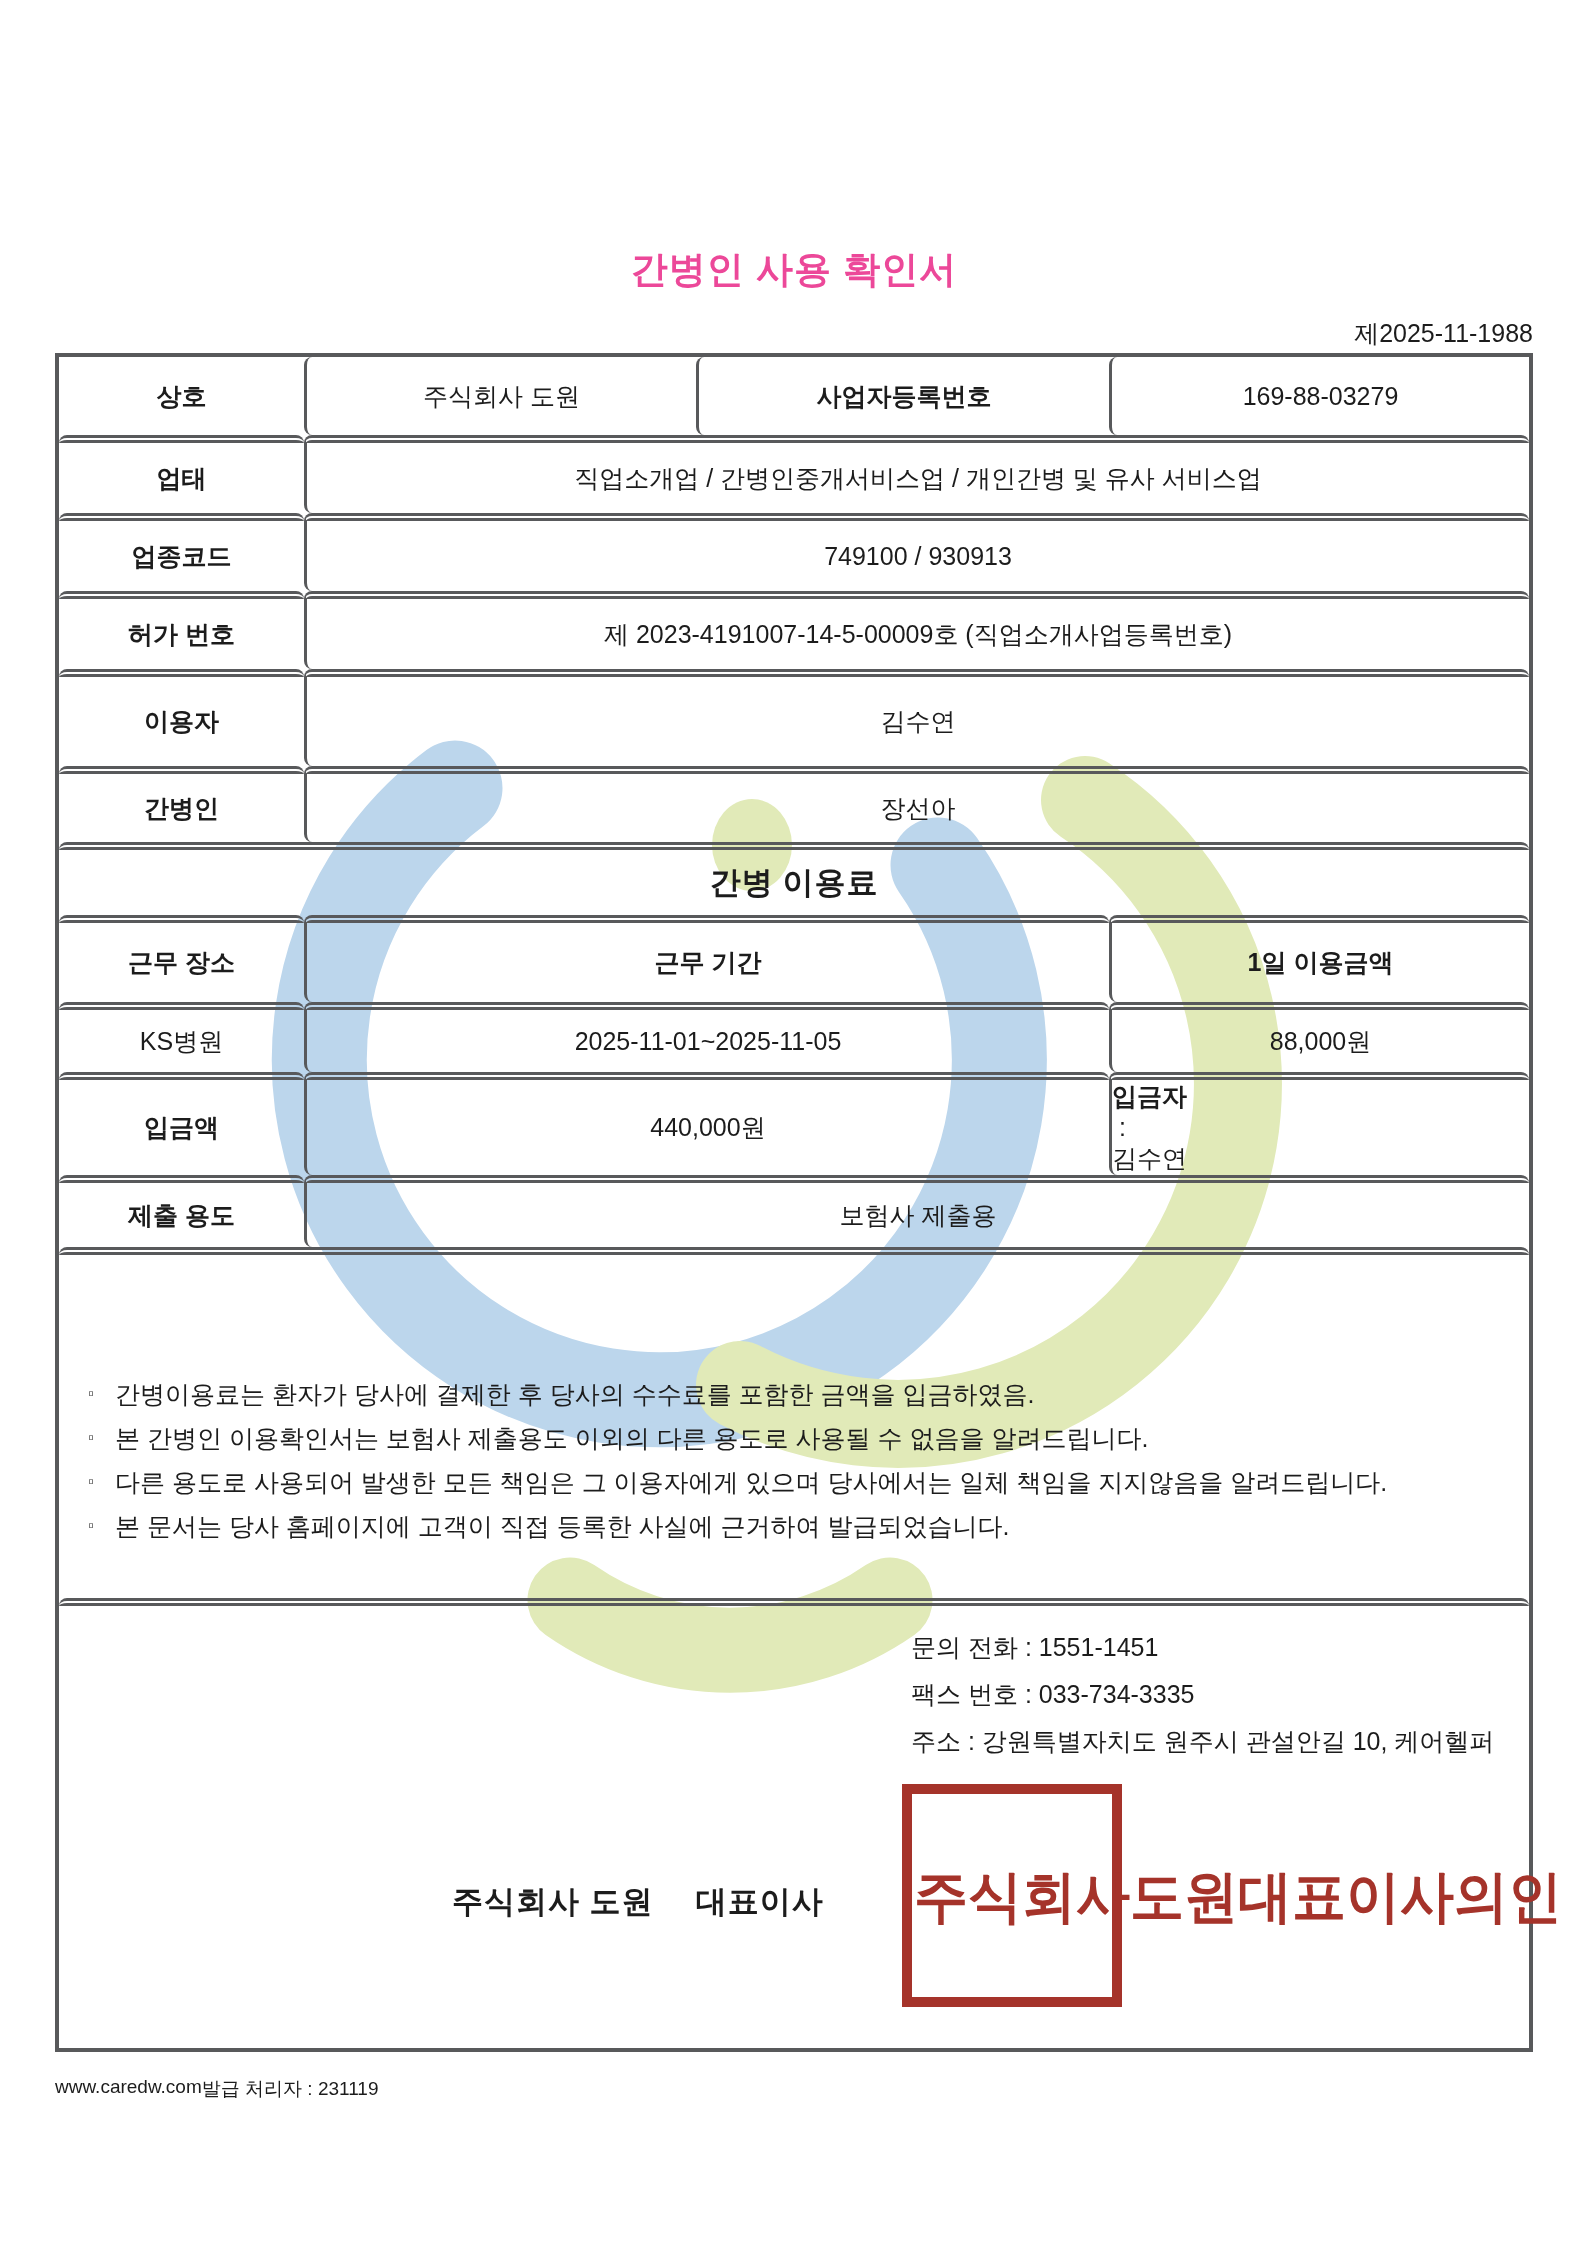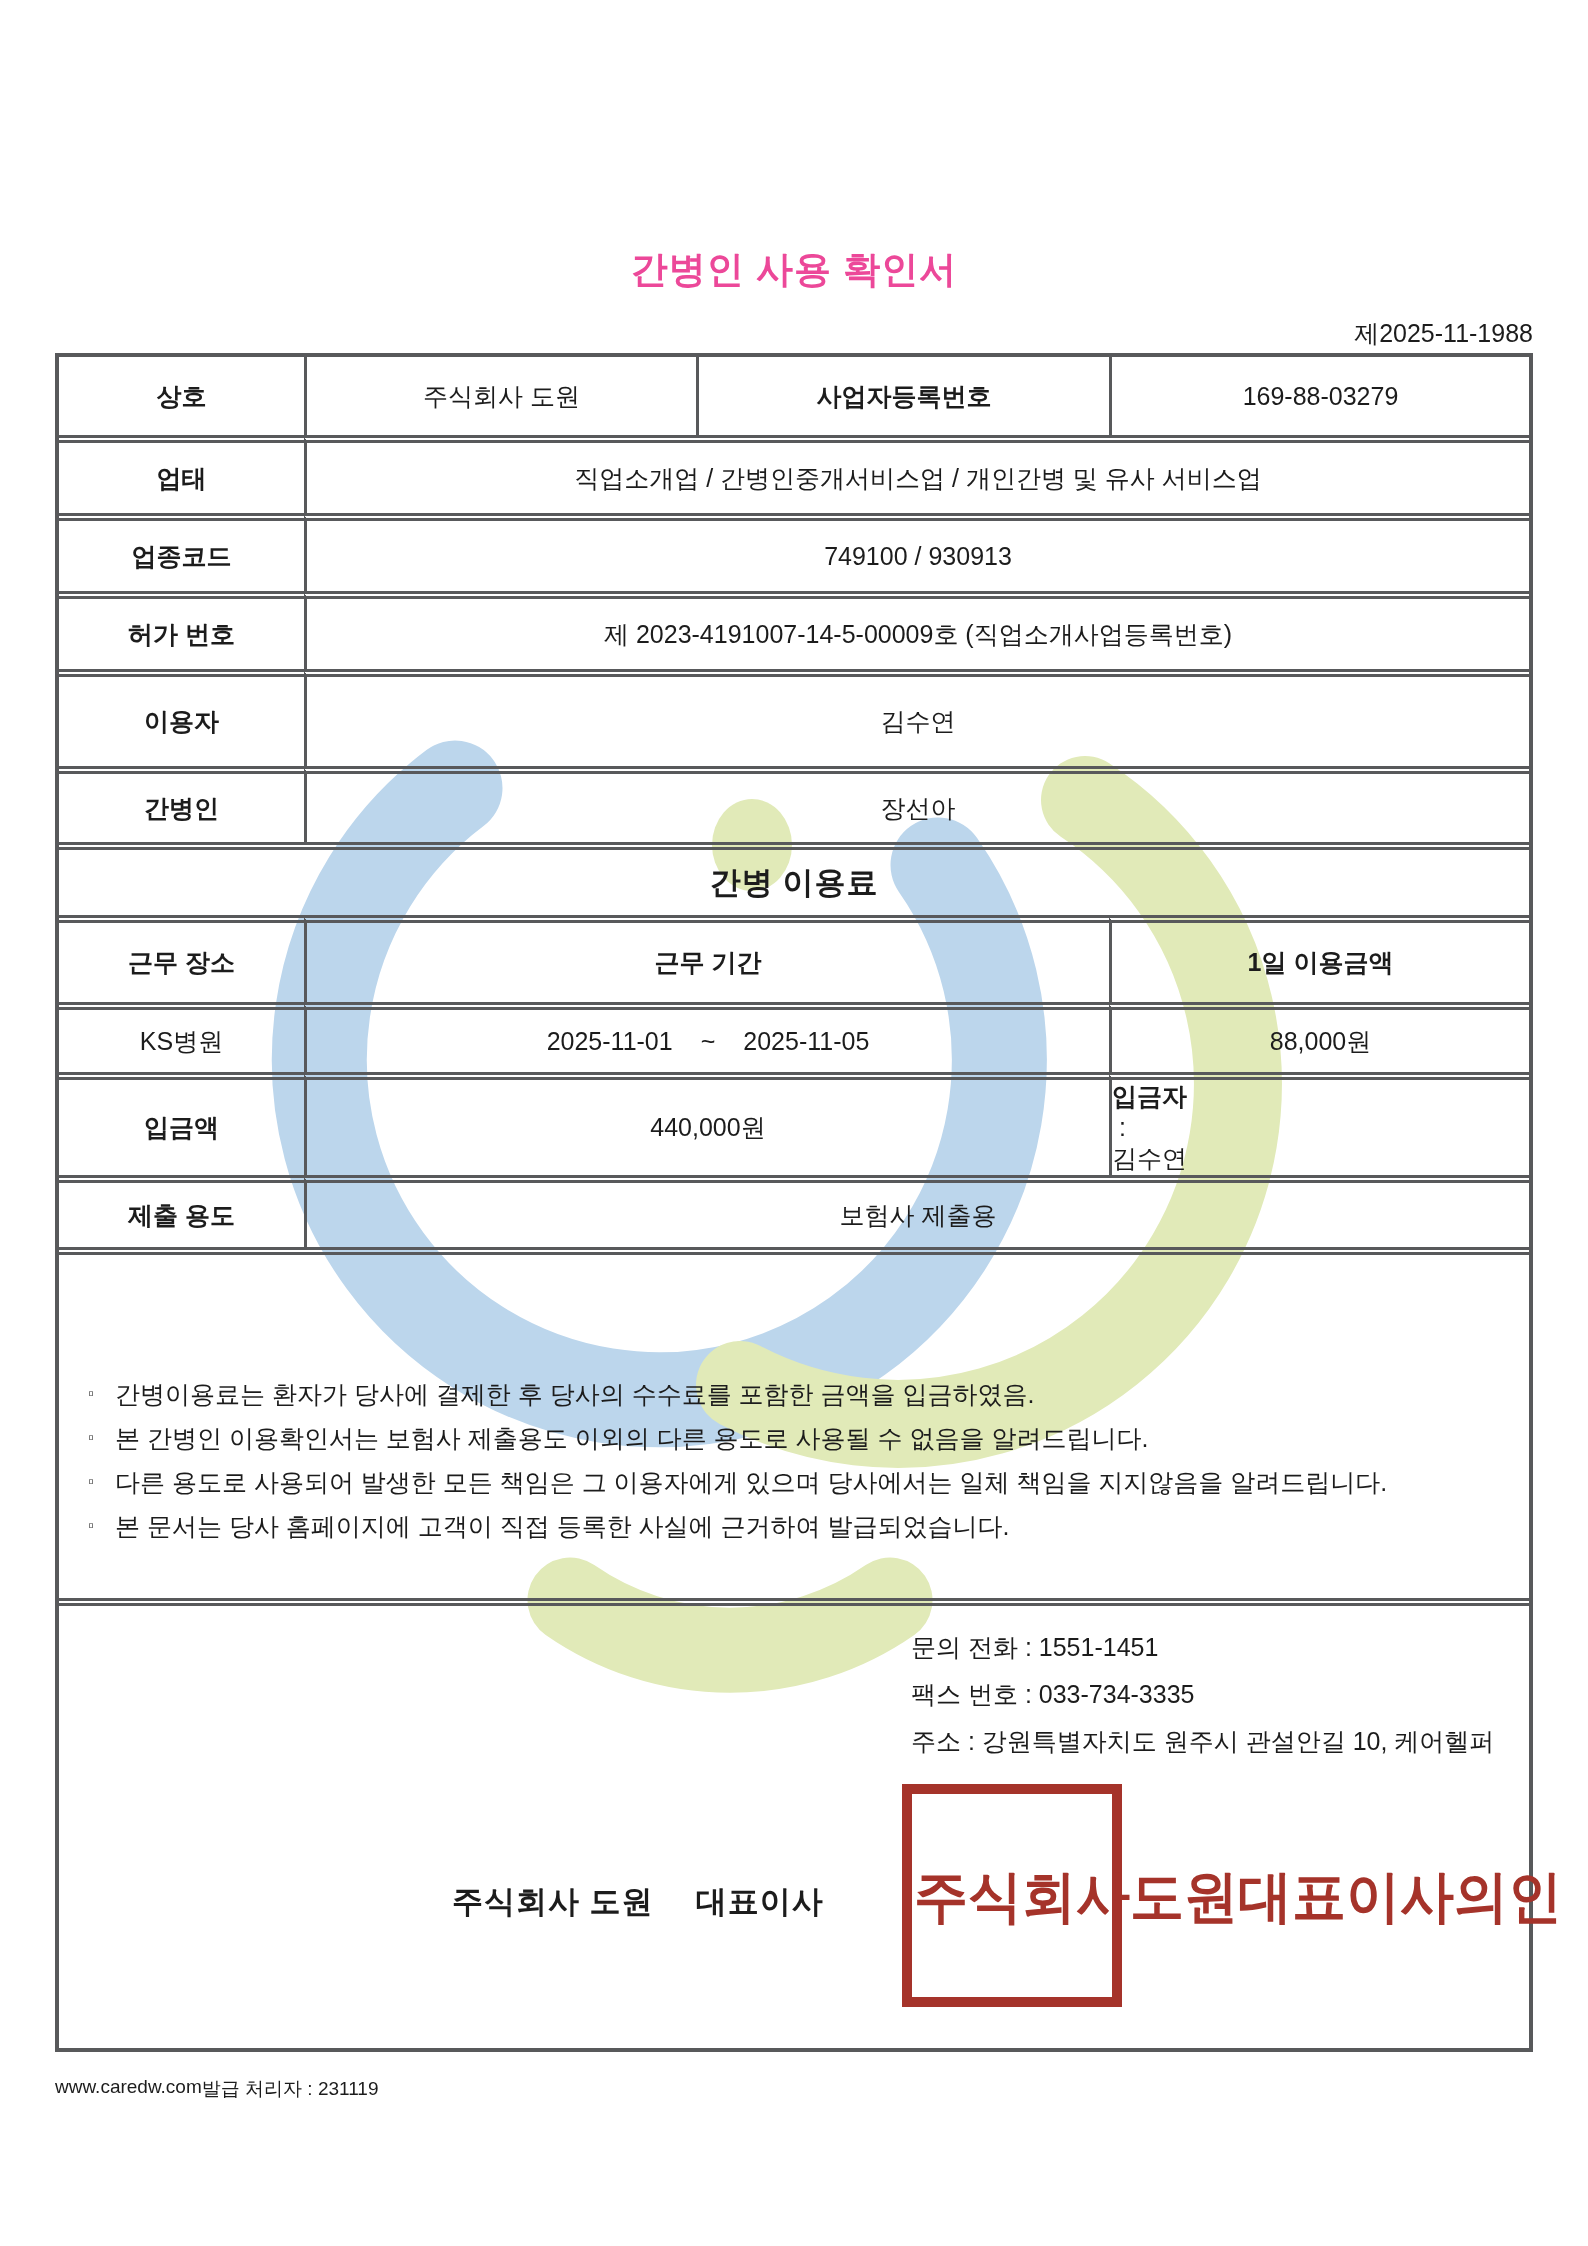--- a/index.html
+++ b/index.html
@@ -7,27 +7,27 @@
   .page { position:relative; width:1588px; height:2246px; background:#ffffff; overflow:hidden; }
   .watermark { position:absolute; left:0; top:0; width:1588px; height:2246px; z-index:0; }
   .content { position:relative; z-index:1; padding:248px 55px 0 55px; }
 
   .doc-title { text-align:center; font-size:37px; font-weight:700; letter-spacing:1px; line-height:44px; color:#ec4899; }
   .doc-number { text-align:right; font-size:25px; margin-top:26px; margin-bottom:5px; line-height:30px; }
 
   table.main { width:1478px; table-layout:fixed; border-collapse:separate; border-spacing:0;
                border:4px solid #58595b; }
   td { border-left:3px solid #58595b; border-top:8px double #58595b;
-       font-size:25px; text-align:center; vertical-align:middle; padding:0; background:transparent; }
+       font-size:25px; text-align:center; vertical-align:middle; padding:0; background:transparent;border-radius:8px; }
   td.first-col, td.span-left { border-left:none; }
   tr.first-row td { border-top:none; }
   .lbl { font-weight:700; }
   .section-title { font-weight:700; font-size:31px; letter-spacing:1px;font-family:Liberation Serif, serif; }
 
-  .period-wrap { display:flex; justify-content:center; align-items:center; gap:28px; }
+  .period-wrap { display:flex; justify-content:center; align-items:center; }
   .payer-wrap { display:flex; justify-content:center; align-items:baseline;flex-direction:column; }
   .payer-wrap .sep { white-space:pre; font-weight:400; }
 
   td.notes-cell { text-align:left; vertical-align:bottom; padding:0 30px 50px 29px; }
   .note-line { display:flex; align-items:center; line-height:44px; font-size:25px; }
   .note-bullet { font-size:17px; width:14px; margin-right:13px; flex:none; color:#333; }
 
   td.contact-cell { position:relative; height:450px; }
   .contact-block { position:absolute; left:852px; top:18px; text-align:left; font-size:25px; line-height:47px; }
   .sig-line { position:absolute; left:393px; top:275px; display:flex; gap:42px;

